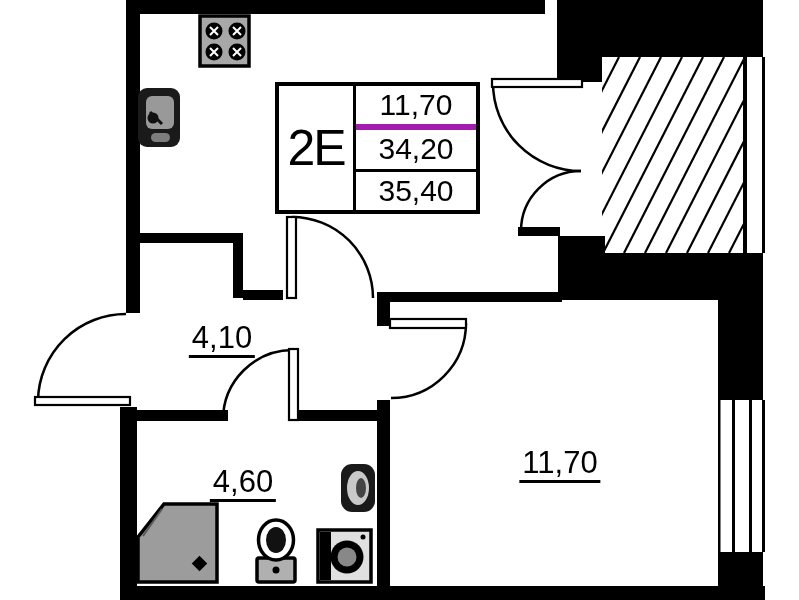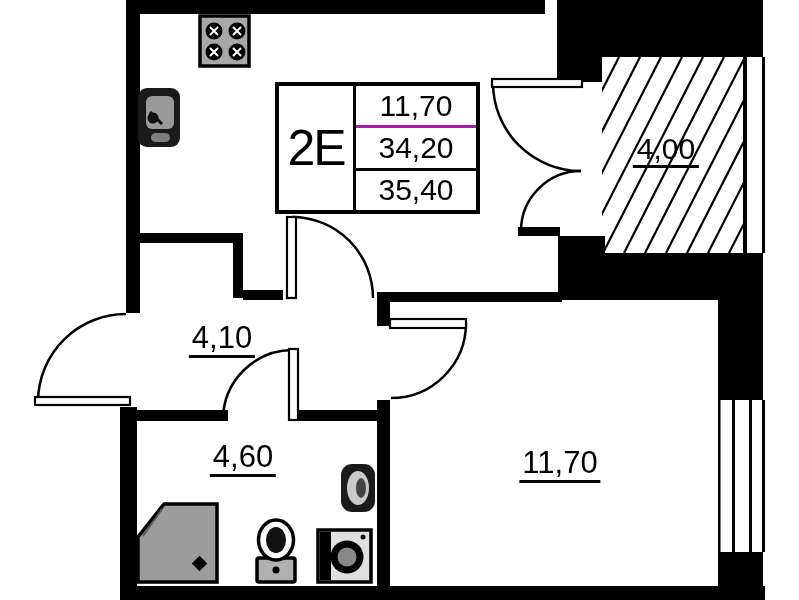--- a/index.html
+++ b/index.html
@@ -22,21 +22,21 @@
     display:flex;
   }
   #unit-type{
     width:74px;border-right:3px solid #000;display:flex;align-items:center;justify-content:center;
     font-size:50px;letter-spacing:-2px;
   }
   #unit-areas{flex:1;display:flex;flex-direction:column;}
   #unit-areas .row{
     flex:1;display:flex;align-items:center;justify-content:center;font-size:30px;
   }
-  #unit-areas .row.mid{border-top:3px solid #a21caf;border-bottom:3px solid #000;}
+  #unit-areas .row.mid{border-top:6px solid #a21caf;border-bottom:3px solid #000;}
 </style>
 </head>
 <body>
 
 <div id="stage">
 
   <svg id="plan-svg" width="799" height="600" viewBox="0 0 799 600">
 
     <defs>
       <clipPath id="terraceClip">
@@ -155,26 +155,25 @@
     <g>
       <rect x="341" y="464" width="34" height="48" rx="11" fill="#1a1a1a"></rect>
       <ellipse cx="358" cy="488" rx="11" ry="17" fill="#c9c9c9"></ellipse>
       <ellipse cx="361" cy="488" rx="5" ry="10" fill="#444"></ellipse>
     </g>
   </svg>
 
 
   <div class="lbl u" style="left:194px;top:340px;margin-left:28px;">4,10</div>
 
-  <div class="lbl u" style="left:243px;top:459px;">4,60</div>
+  <div class="lbl u" style="left:243px;top:484px;">4,60</div>
 
   <div class="lbl u" style="left:560px;top:465px;">11,70</div>
 
 
-  <div class="lbl terrace-num" style="left:666px;top:151px;">4,00</div>
 
 
   <div id="unit-box">
     <div id="unit-type">2Е</div>
     <div id="unit-areas">
       <div class="row">11,70</div>
       <div class="row mid">34,20</div>
       <div class="row">35,40</div>
     </div>
   </div>

